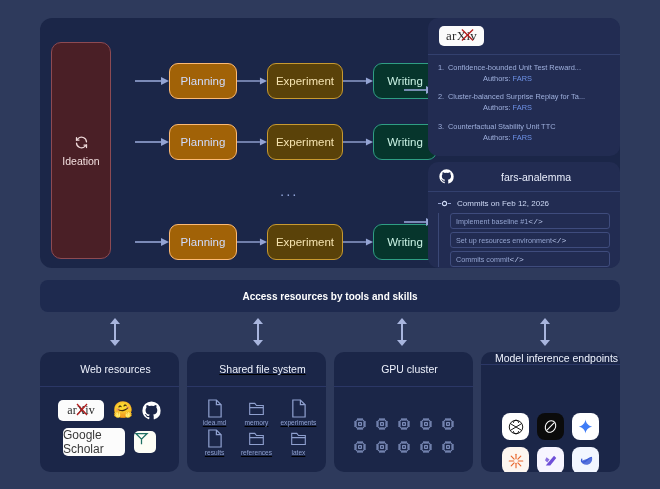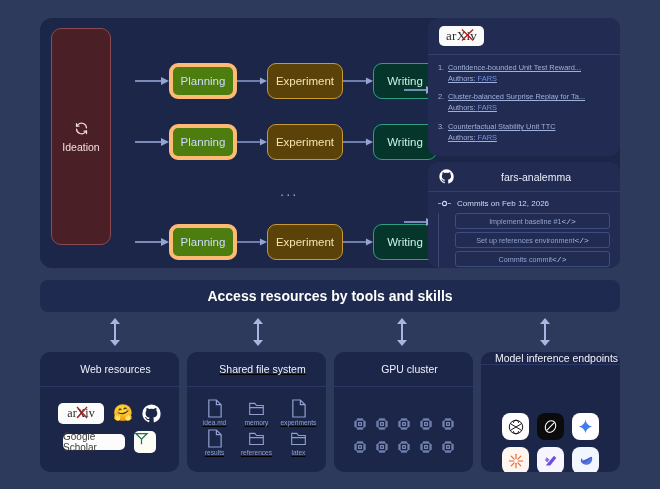--- a/index.html
+++ b/index.html
@@ -10,39 +10,39 @@
     -webkit-font-smoothing:antialiased;
   }
   .root{position:relative;width:660px;height:489px;}
 
   
   .pipeline-panel{
     position:absolute;left:40px;top:18px;width:580px;height:250px;
     background:#1b2648;border-radius:12px;
   }
   .ideation{
-    position:absolute;left:11px;top:10px;width:58px;height:215px;
+    position:absolute;left:11px;top:24px;width:58px;height:215px;
     background:#4a1f26;border:1px solid #8d4a52;border-radius:10px;
     display:flex;flex-direction:column;align-items:center;justify-content:center;
     gap:5px;
   }
   .ideation .lbl{color:#f2dede;font-size:10.5px;}
   .refresh-ico{width:15px;height:15px;display:block;}
 
   .flow-row{position:absolute;left:95px;display:flex;align-items:center;gap:0;}
   .row1{top:45px;} .row2{top:106px;} .row3{top:206px;}
 
   .arrow{width:34px;height:12px;display:block;flex:0 0 auto;}
   .arrow.sm{width:30px;}
 
   .node{
     height:36px;border-radius:9px;display:flex;align-items:center;justify-content:center;
     font-size:11.5px;box-sizing:border-box;flex:0 0 auto;
   }
-  .node.planning{width:68px;background:#4d7c0f;border:4px solid #fdba74;color:#cfdcff;}
+  .node.planning{width:68px;background:#a16207;border:1px solid #fdba74;color:#cfdcff;}
   .node.experiment{width:76px;background:#5a4209;border:1px solid #c89a30;color:#f5e3b0;}
   .node.writing{width:64px;background:#06352c;border:1px solid #2f9e84;color:#c9f2e4;}
 
   .ellipsis{
     position:absolute;left:240px;top:164px;color:#8fa2d6;font-size:15px;letter-spacing:2px;
   }
 
   
   .out-arrow{position:absolute;width:30px;height:12px;}
   .out-arrow.a1{left:404px;top:84px;}
@@ -57,51 +57,51 @@
     border-bottom:1px solid #33406e;}
   .arxiv-logo{
     background:#fbfbfb;border-radius:5px;padding:2px 7px;
     display:flex;align-items:center;position:relative;
   }
   .arxiv-logo .txt{font-family:"Liberation Serif",serif;font-size:13px;color:#2b2b2b;letter-spacing:.3px;}
   .arxiv-logo .xmark{position:absolute;left:22px;top:1px;width:13px;height:16px;}
   .papers{padding:8px 10px 0 10px;}
   .paper{display:flex;margin-bottom:8px;font-size:7.4px;line-height:1.45;}
   .paper .num{color:#9fb0dd;width:10px;flex:0 0 auto;}
-  .paper .body{color:#9fb0dd;text-decoration:underline;}
-  .paper .auth{color:#9fb0dd;}
+  .paper .body{color:#9fb0dd;}
+  .paper .auth{color:#9fb0dd;margin-left:35px;}
   .paper .auth b{color:#6f93e8;font-weight:normal;}
 
   
   .gh-panel{
     position:absolute;left:428px;top:162px;width:192px;height:106px;
     background:#222c52;border-radius:10px;overflow:hidden;
   }
   .gh-head{height:29px;display:flex;align-items:center;gap:7px;padding-left:11px;
     border-bottom:1px solid #33406e;}
   .gh-head .name{color:#e9eefc;font-size:10.5px;margin-left:40px;}
   .gh-ico{width:15px;height:15px;display:block;}
   .gh-body{padding:7px 10px 0 10px;}
   .commits-on{display:flex;align-items:center;gap:6px;color:#cdd8f4;font-size:8px;text-align:right;}
   .commit-dot{width:13px;height:9px;display:block;flex:0 0 auto;}
   .commit-list{margin-top:5px;padding-left:6px;border-left:1px solid #3b4876;}
   .commit{
-    margin-left:10px;height:14px;border:1px solid #3f4c7d;border-radius:3px;
-    display:flex;align-items:center;justify-content:center;
+    margin-left:5px;height:14px;border:1px solid #3f4c7d;border-radius:3px;
+    display:flex;align-items:center;justify-content:flex-start;
     padding:0 5px;margin-bottom:3px;
   }
   .commit .msg{color:#93a3cf;font-size:7.2px;}
   .commit .code{color:#b9c6ea;font-size:8px;font-family:"Liberation Mono",monospace;}
 
   
   .banner{
     position:absolute;left:40px;top:280px;width:580px;height:32px;
     background:#1e2a4f;border-radius:8px;
     display:flex;align-items:center;justify-content:center;
-    color:#ffffff;font-size:14px;font-weight:bold;
+    color:#ffffff;font-size:10px;font-weight:bold;
   }
   .vlinks{position:absolute;left:40px;top:318px;width:580px;height:30px;}
   .vlink{position:absolute;width:14px;height:28px;}
 
   
   .cards{position:absolute;left:40px;top:352px;width:580px;height:120px;
     display:flex;gap:8px;}
   .card{background:#1b2648;border-radius:10px;overflow:hidden;display:flex;flex-direction:column;}
   .card .title{
     height:34px;display:flex;align-items:center;justify-content:center;
@@ -110,21 +110,21 @@
   .card .inner{flex:1;display:flex;align-items:center;justify-content:center;}
   .c-web{width:143px;} .c-fs{width:143px;text-decoration:underline;} .c-gpu{width:143px;gap:12px;} .c-model{width:143px;gap:48px;}
 
   
   .web-grid{display:flex;flex-direction:column;gap:7px;padding-bottom:4px;}
   .web-row{display:flex;align-items:center;gap:9px;justify-content:center;}
   .tile-white{background:#fcfcfc;border-radius:5px;display:flex;align-items:center;justify-content:center;}
   .tile-arxiv{width:46px;height:21px;position:relative;}
   .tile-arxiv .txt{font-family:"Liberation Serif",serif;font-size:12px;color:#2b2b2b;}
   .tile-arxiv .xmark{position:absolute;left:18px;top:2px;width:12px;height:15px;}
-  .tile-gs{width:62px;height:16px;font-size:10px;color:#3a3a3a;}
+  .tile-gs{width:62px;height:28px;font-size:12px;color:#3a3a3a;}
   .hf{font-size:16px;line-height:1;}
   .tile-pwc{width:22px;height:22px;background:#fdfdf5;border-radius:5px;}
 
   
   .fs-grid{display:grid;grid-template-columns:repeat(3,1fr);gap:3px 6px;padding:0 6px 4px;}
   .fs-item{display:flex;flex-direction:column;align-items:center;gap:1px;}
   .fs-item .nm{color:#8fa0cf;font-size:6.6px;}
 
   
   .gpu-grid{display:grid;grid-template-columns:repeat(5,1fr);gap:7px 6px;}
@@ -269,21 +269,21 @@
           <line x1="12" y1="5" x2="16" y2="5" stroke="#9aa9d6" stroke-width="1.2"></line>
           </svg>
         <span>Commits on Feb 12, 2026</span>
       </div>
       <div class="commit-list">
         <div class="commit">
           <span class="msg">Implement baseline #1</span>
           <span class="code">&lt;/&gt;</span>
         </div>
         <div class="commit">
-          <span class="msg">Set up references environment</span>
+          <span class="msg">Set up resources environment</span>
           <span class="code">&lt;/&gt;</span>
         </div>
         <div class="commit">
           <span class="msg">Commits commit</span>
           <span class="code">&lt;/&gt;</span>
         </div>
       </div>
     </div>
   </div>
 

